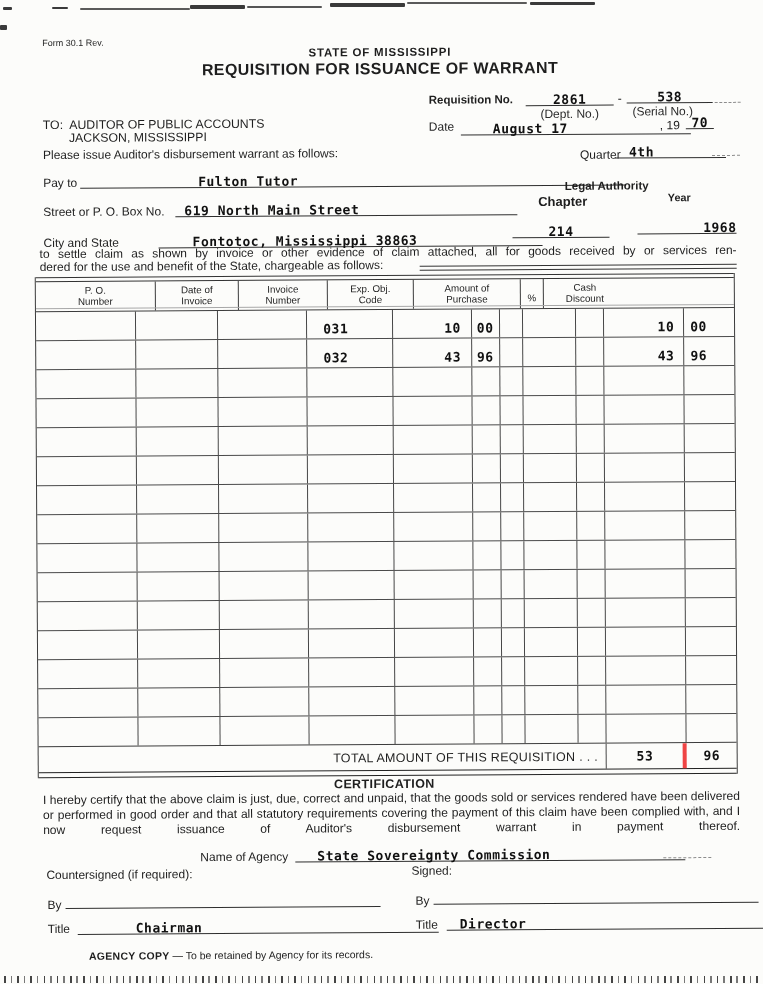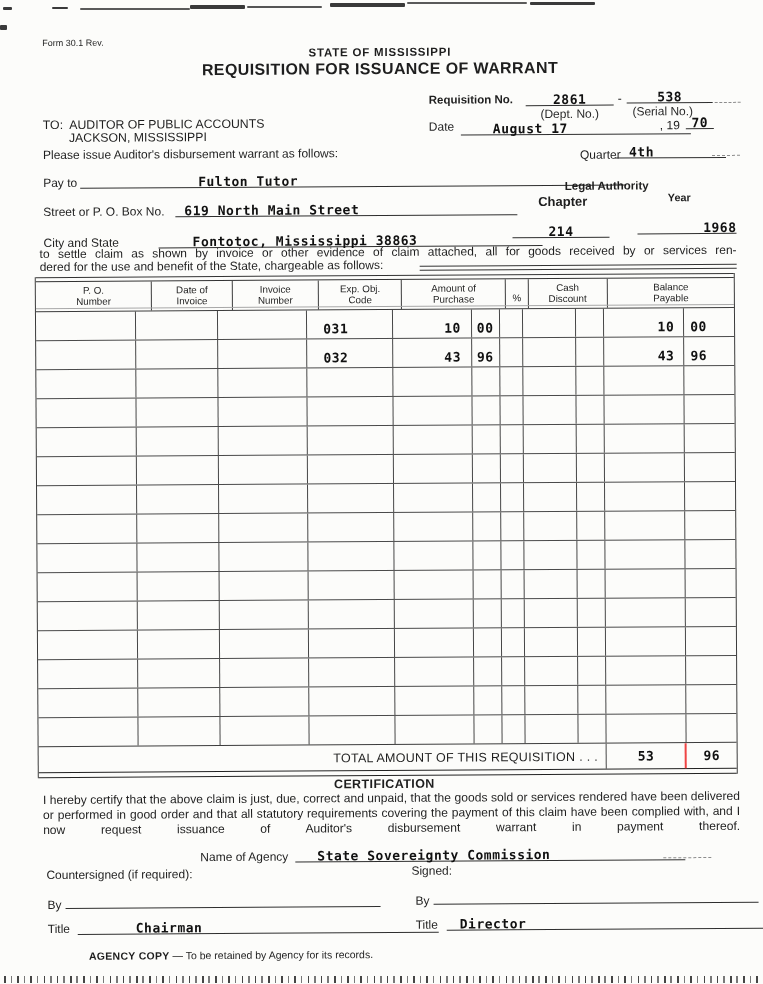--- a/index.html
+++ b/index.html
@@ -74,21 +74,21 @@
   .cell{box-sizing:border-box;border-right:1px solid #474747;display:flex;align-items:flex-end;padding-bottom:2px;
         font-family:"DejaVu Sans Mono",monospace;font-weight:700;font-size:13px;letter-spacing:.5px;color:#111;}
   .cell:last-child{border-right:none;}
   .c-po{width:100px;} .c-date{width:83px;} .c-inv{width:89px;} .c-exp{width:86px;padding-left:16px;}
   .c-amtd{width:79px;justify-content:flex-end;padding-right:10px;} .c-amtc{width:28px;padding-left:5px;}
   .c-pct{width:23px;} .c-discd{width:54px;} .c-discc{width:28px;}
   .c-bald{width:80px;justify-content:flex-end;padding-right:9px;} .c-balc{width:50px;padding-left:6px;}
   .total-row{display:flex;height:25px;}
   .t-label{width:570px;box-sizing:border-box;border-right:1px solid #474747;display:flex;align-items:center;justify-content:flex-end;
            padding-right:8px;font-size:12.5px;letter-spacing:.3px;white-space:pre;}
-  .t-bald{width:80px;box-sizing:border-box;border-right:2px solid #ef4444;display:flex;align-items:center;justify-content:center;}
+  .t-bald{width:80px;box-sizing:border-box;border-right:4px solid #ef4444;display:flex;align-items:center;justify-content:center;}
   .t-balc{width:50px;display:flex;align-items:center;justify-content:center;}
   
   .cert-title{left:0;top:779px;width:763px;text-align:center;font-weight:bold;font-size:12.5px;letter-spacing:.4px;}
   .cert-body{left:40px;top:793px;width:697px;font-size:12.1px;line-height:15.2px;text-align:justify;text-align-last:justify;}
   
   .agency-label{left:197px;top:851px;}
   .agency-fill{left:292px;top:843px;width:368px;height:20px;padding-left:22px;}
   .agency-ext{left:660px;top:861px;width:48px;}
   .counter-label{left:43px;top:868px;}
   .signed-label{left:408px;top:866px;}
@@ -203,24 +203,20 @@
             <span>Amount of</span>
             <span>Purchase</span>
           </div>
         <div class="hcell h-pct">
             <span>%</span>
           </div>
         <div class="hcell h-cash">
             <span>Cash</span>
             <span>Discount</span>
           </div>
-        <div class="hcell h-bal">
-            <span>Balance</span>
-            <span>Payable</span>
-          </div>
       </div>
       <div class="tbody">
           <div class="trow">
             <div class="cell c-po"></div>
             <div class="cell c-date"></div>
             <div class="cell c-inv"></div>
             <div class="cell c-exp">031</div>
             <div class="cell c-amtd">10</div>
             <div class="cell c-amtc">00</div>
             <div class="cell c-pct"></div>

